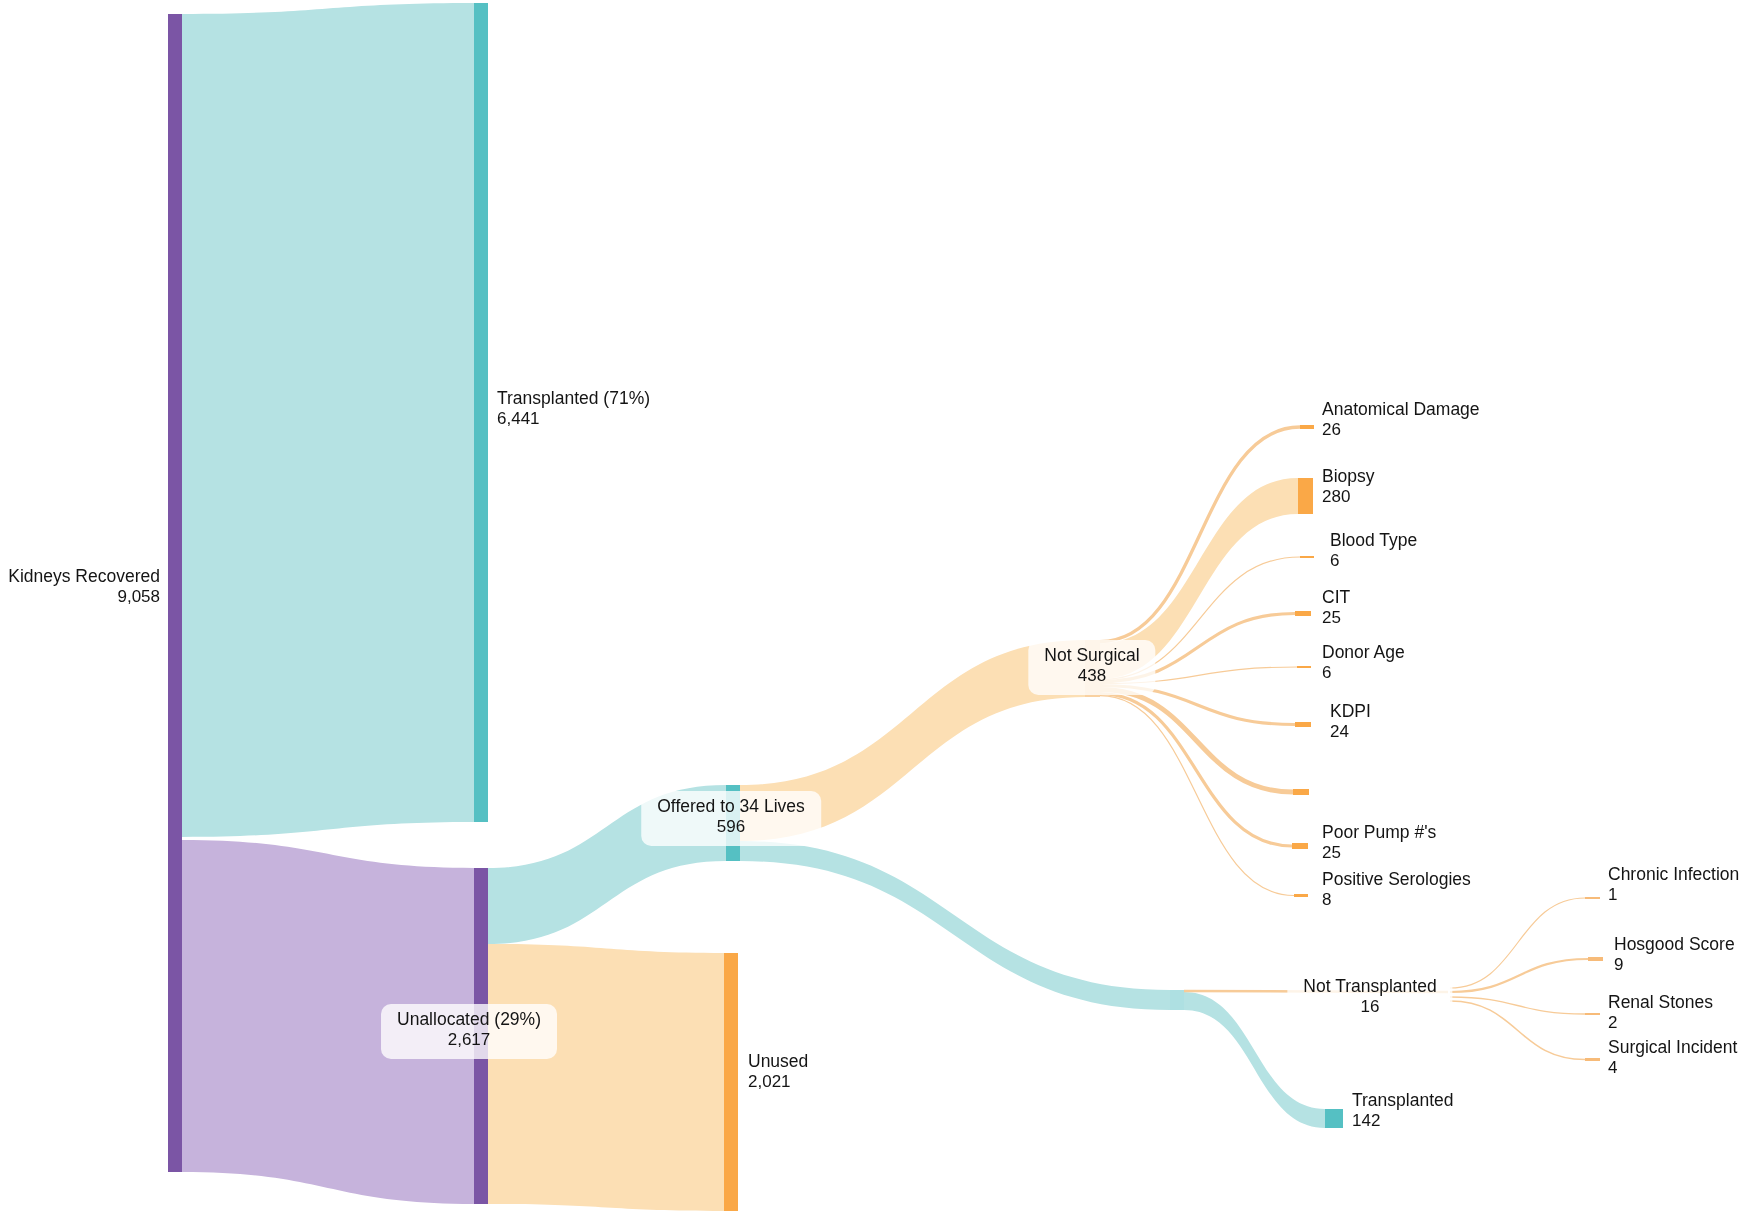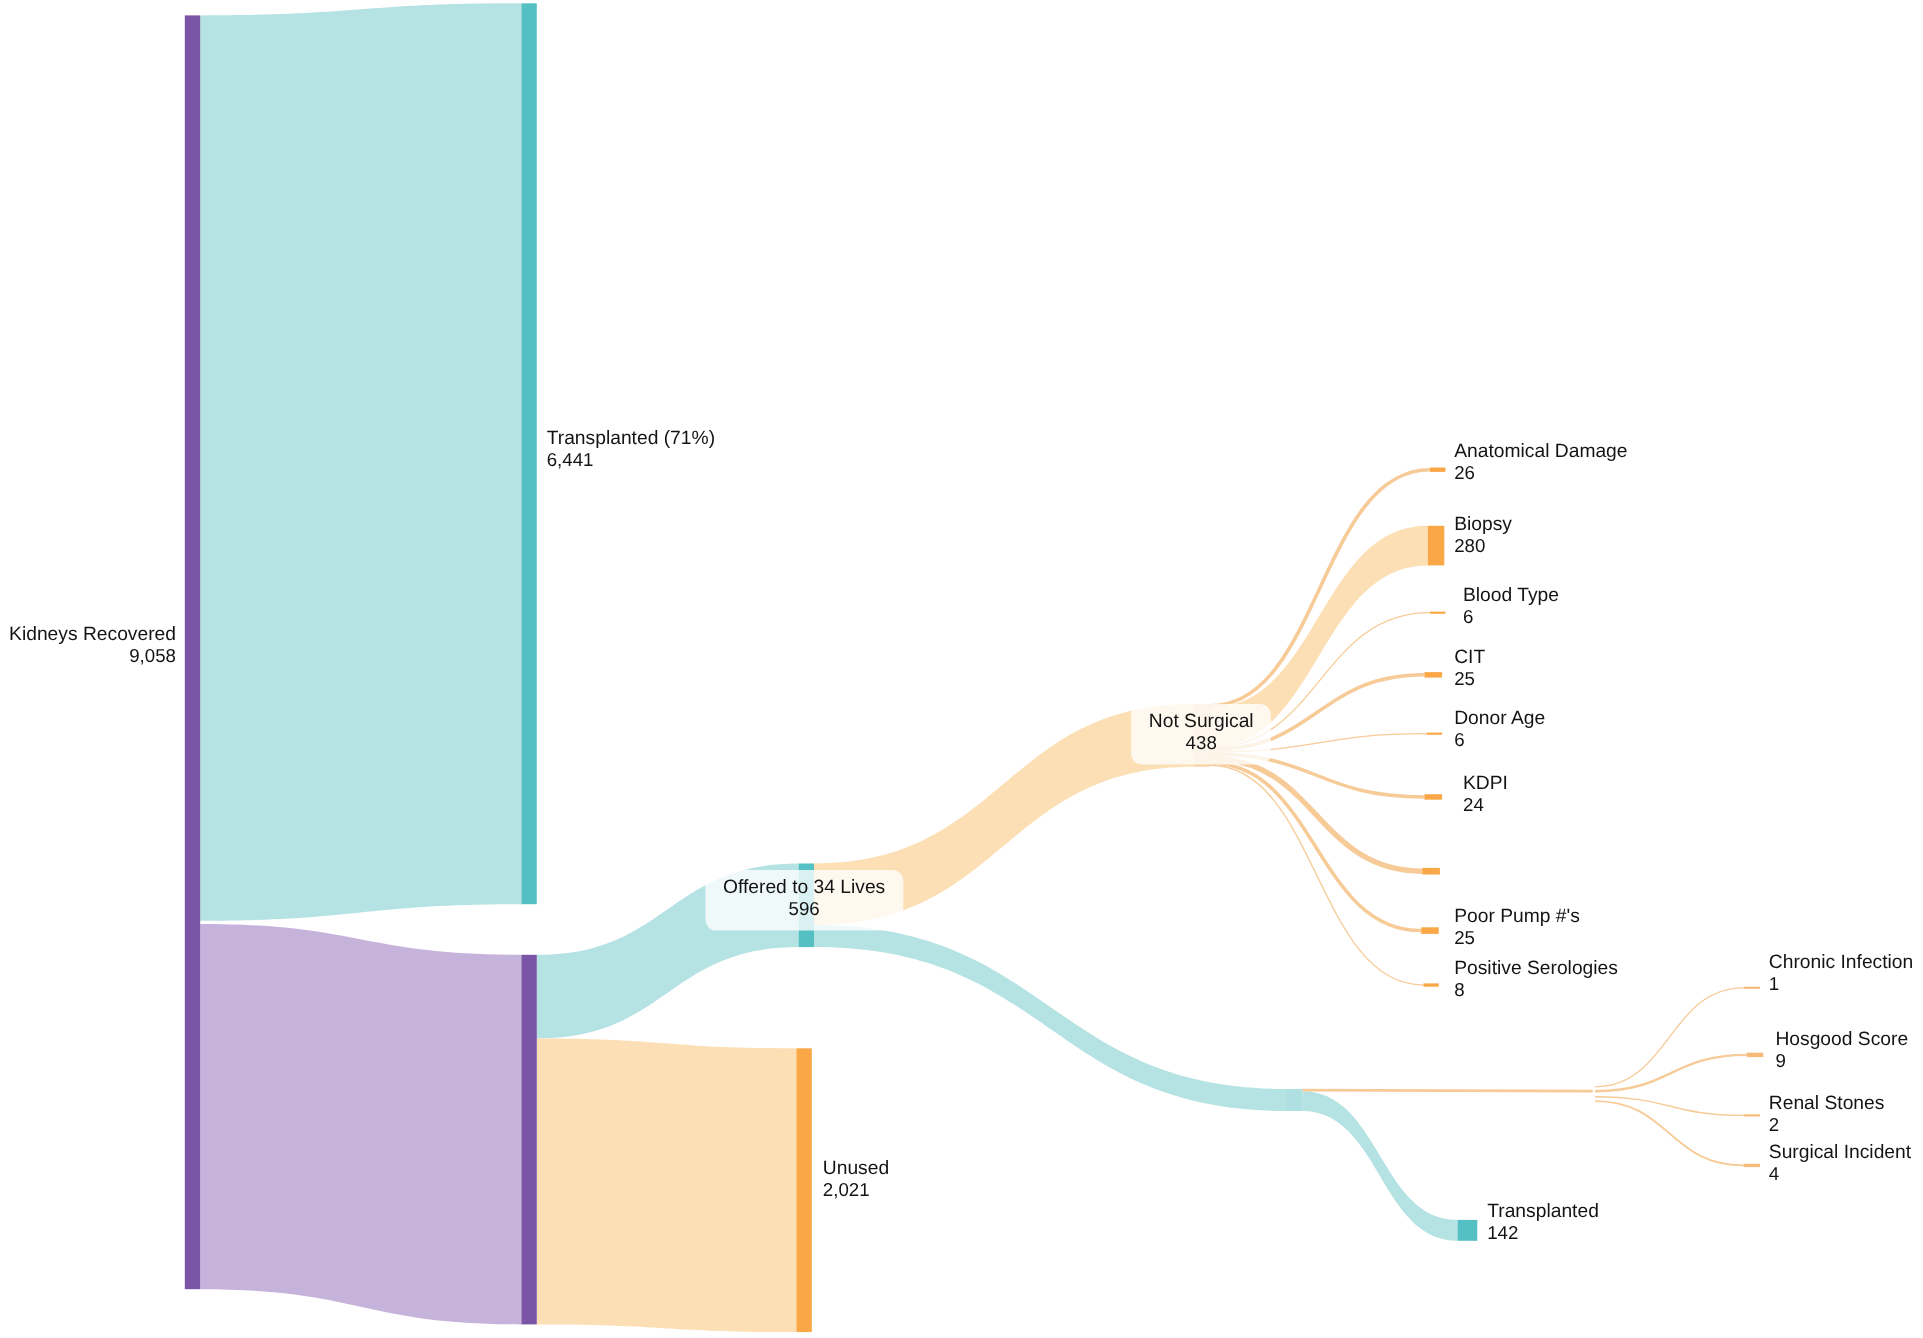--- a/index.html
+++ b/index.html
@@ -65,20 +65,24 @@
   <div class="lbl right" style="right:1588px;top:566px;">
     <span class="name">Kidneys Recovered</span>
     <span class="val">9,058</span>
   </div>
 
   <div class="lbl" style="left:497px;top:388px;">
     <span class="name">Transplanted (71%)</span>
     <span class="val">6,441</span>
   </div>
 
+  <div class="lbl boxed" style="left:469px;top:1004px;">
+    <span class="name">Unallocated (29%)</span>
+    <span class="val">2,617</span>
+  </div>
 
   <div class="lbl boxed" style="left:731px;top:791px;">
     <span class="name">Offered to 34 Lives</span>
     <span class="val">596</span>
   </div>
 
   <div class="lbl" style="left:748px;top:1051px;">
     <span class="name">Unused</span>
     <span class="val">2,021</span>
   </div>
@@ -123,20 +127,24 @@
   <div class="lbl" style="left:1322px;top:822px;">
     <span class="name">Poor Pump #'s</span>
     <span class="val">25</span>
   </div>
 
   <div class="lbl" style="left:1322px;top:869px;">
     <span class="name">Positive Serologies</span>
     <span class="val">8</span>
   </div>
 
+  <div class="lbl boxed" style="left:1370px;top:971px;">
+    <span class="name">Not Transplanted</span>
+    <span class="val">16</span>
+  </div>
 
   <div class="lbl" style="left:1352px;top:1090px;">
     <span class="name">Transplanted</span>
     <span class="val">142</span>
   </div>
 
   <div class="lbl" style="left:1608px;top:828px;margin-top:36px;">
     <span class="name">Chronic Infection</span>
     <span class="val">1</span>
   </div>

